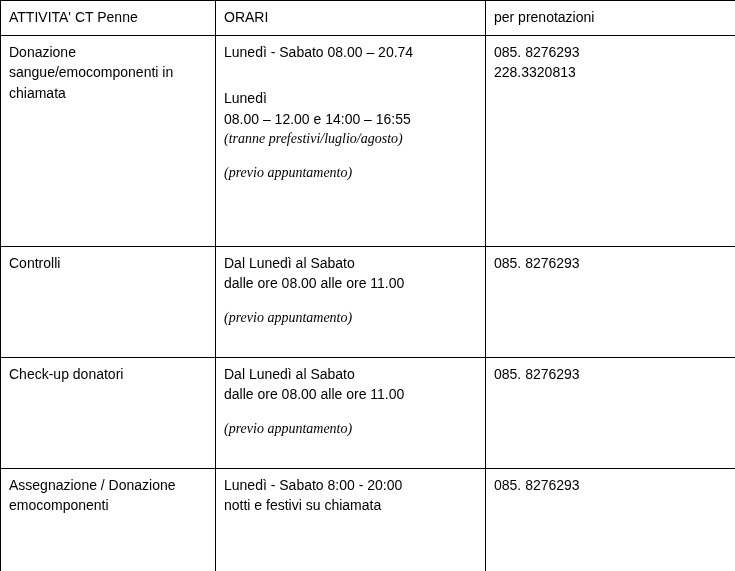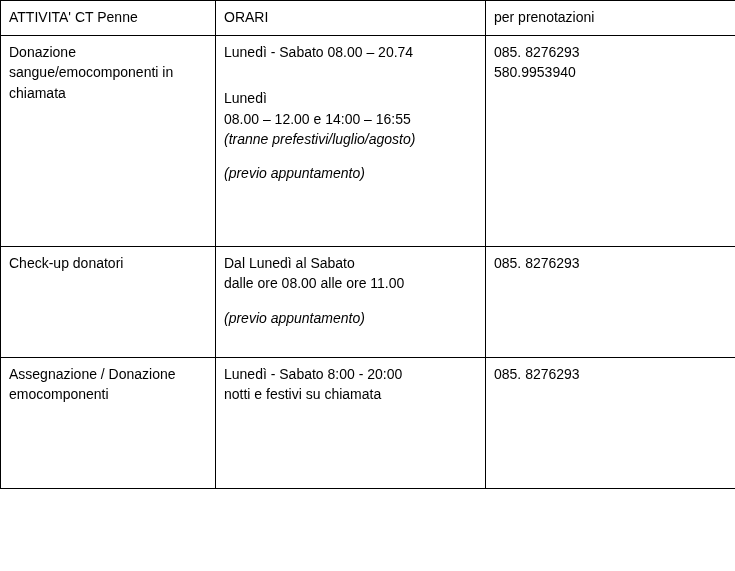--- a/index.html
+++ b/index.html
@@ -50,21 +50,21 @@
     font-size: 14px;
   }
   .row-donazione td { height: 198px; }
   .row-controlli td { height: 98px; }
   .row-checkup td { height: 98px; margin-left: 8px; }
   .row-assegnazione td { height: 118px; }
 
   .line { display: block; }
   .spacer-sm { display: block; height: 14px; }
   .spacer-md { display: block; height: 26px; }
-  .ital { font-style: italic; display: block; }
+  .ital { font-style: italic; display: block; font-family: Liberation Serif, serif; }
   .pad-top-sm { padding-top: 16px; }
 </style>
 </head>
 <body>
 
 <div class="table-wrap">
   <table class="schedule">
     <colgroup>
       <col class="c1">
       <col class="c2">
@@ -89,24 +89,38 @@
           <span class="line">Lunedì  - Sabato 08.00 – 20.74</span>
           <span class="spacer-md"></span>
           <span class="line">Lunedì</span>
           <span class="line">08.00 – 12.00 e 14:00 – 16:55</span>
           <span class="ital">(tranne prefestivi/luglio/agosto)</span>
           <span class="spacer-sm"></span>
           <span class="ital">(previo appuntamento)</span>
         </td>
         <td>
           <span class="line">085. 8276293</span>
-          <span class="line">580.9953940</span>
+          <span class="line">228.3320813</span>
         </td>
       </tr>
 
+      <tr class="row-controlli">
+        <td>
+          <span class="line">Controlli</span>
+        </td>
+        <td>
+          <span class="line">Dal Lunedì al Sabato</span>
+          <span class="line">dalle ore 08.00 alle ore 11.00</span>
+          <span class="spacer-sm"></span>
+          <span class="ital">(previo appuntamento)</span>
+        </td>
+        <td>
+          <span class="line">085. 8276293</span>
+        </td>
+      </tr>
 
       <tr class="row-checkup">
         <td>
           <span class="line">Check-up donatori</span>
         </td>
         <td>
           <span class="line">Dal Lunedì al Sabato</span>
           <span class="line">dalle ore 08.00 alle ore 11.00</span>
           <span class="spacer-sm"></span>
           <span class="ital">(previo appuntamento)</span>

